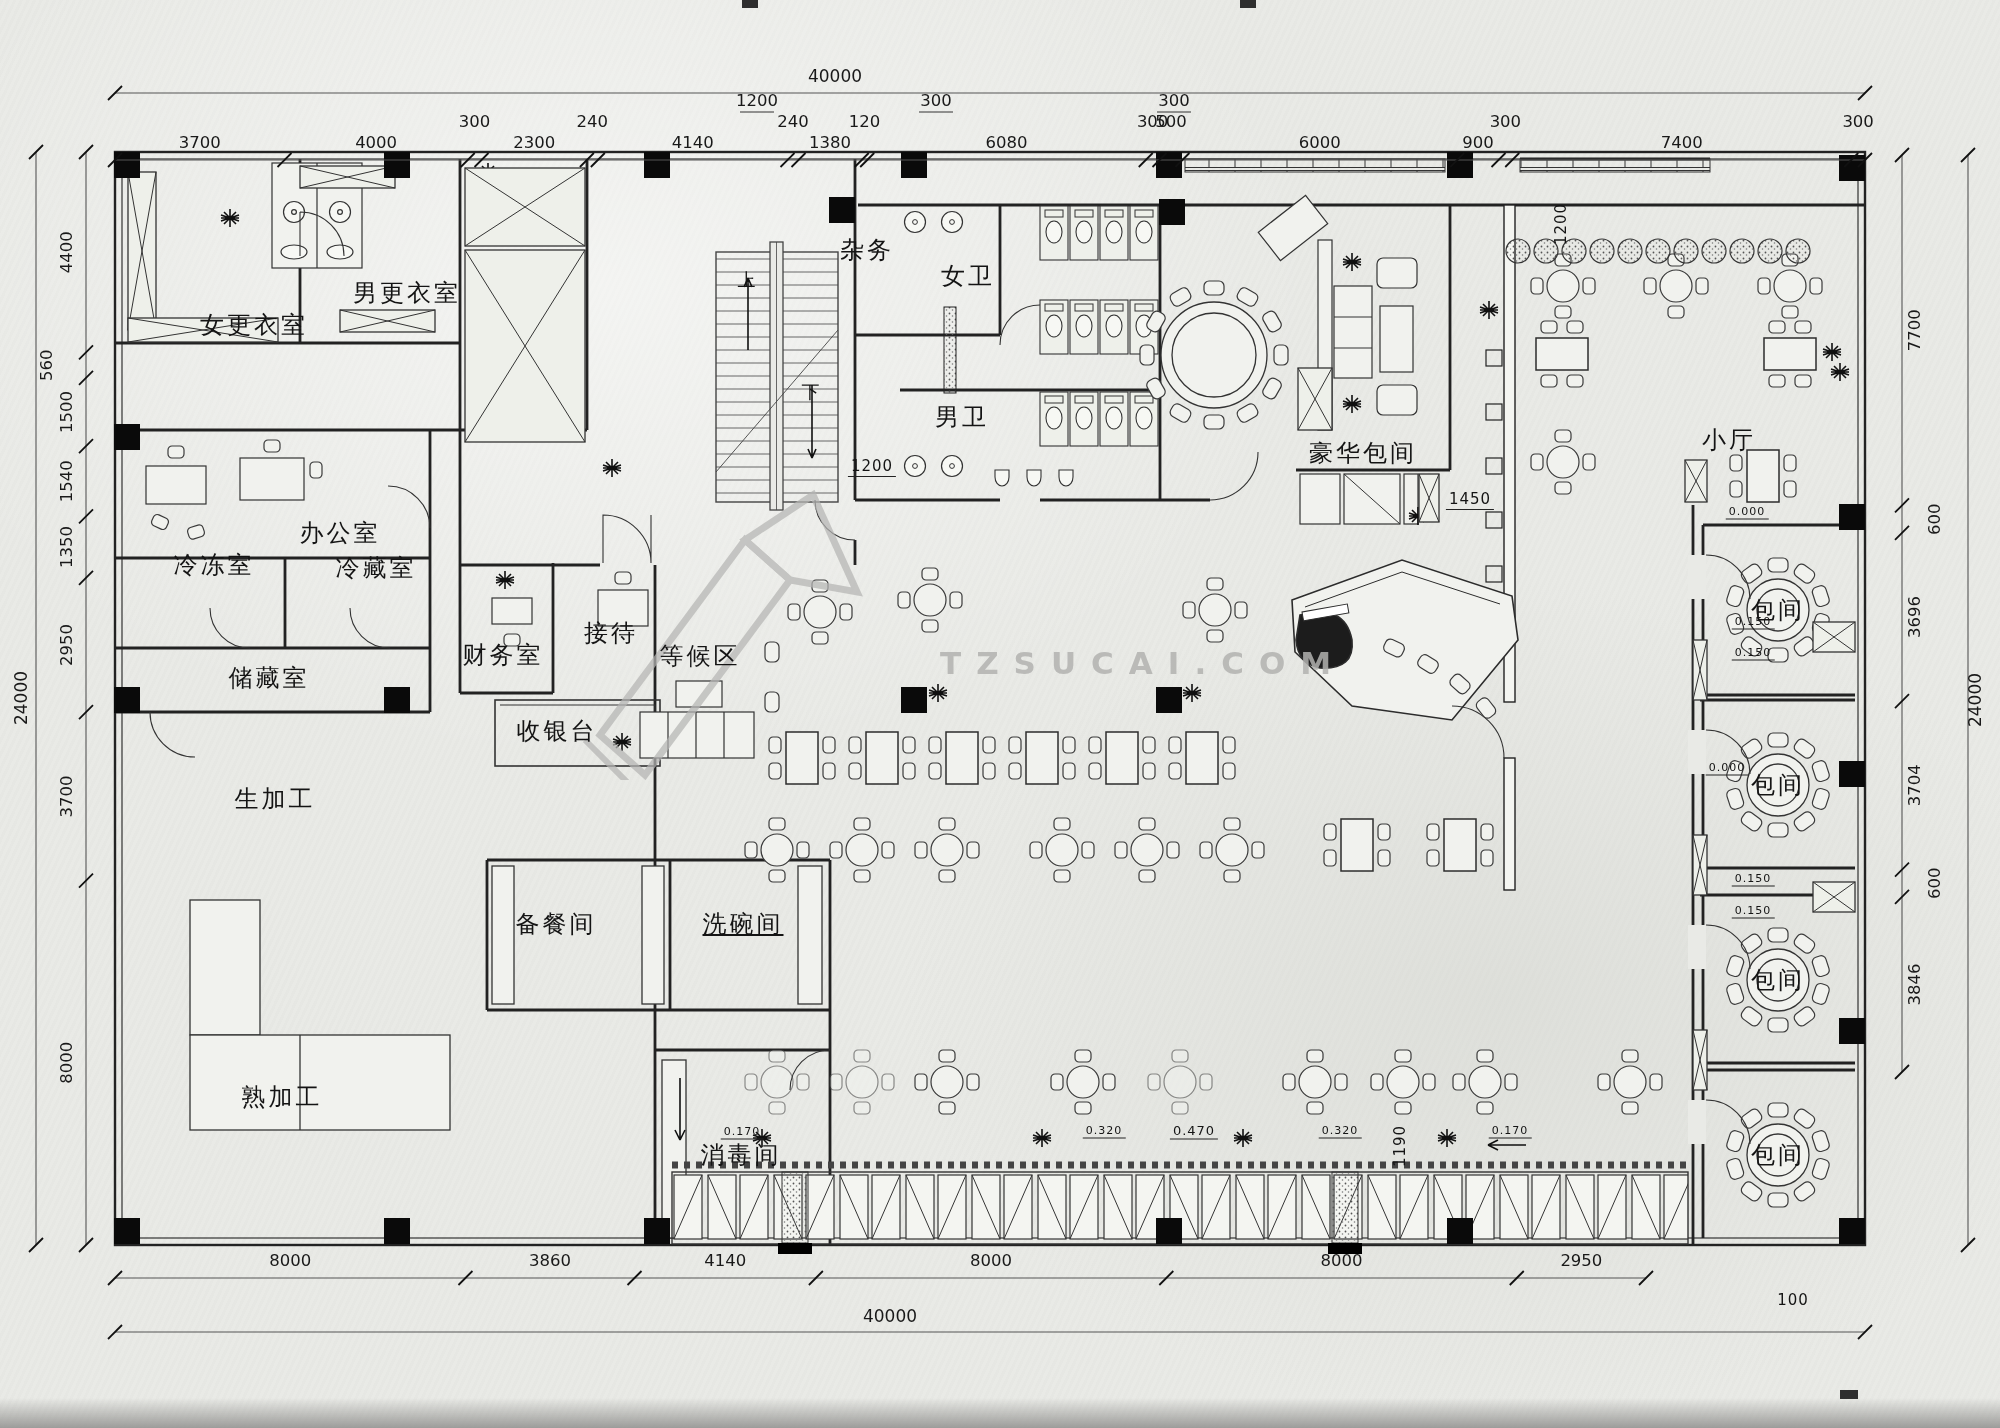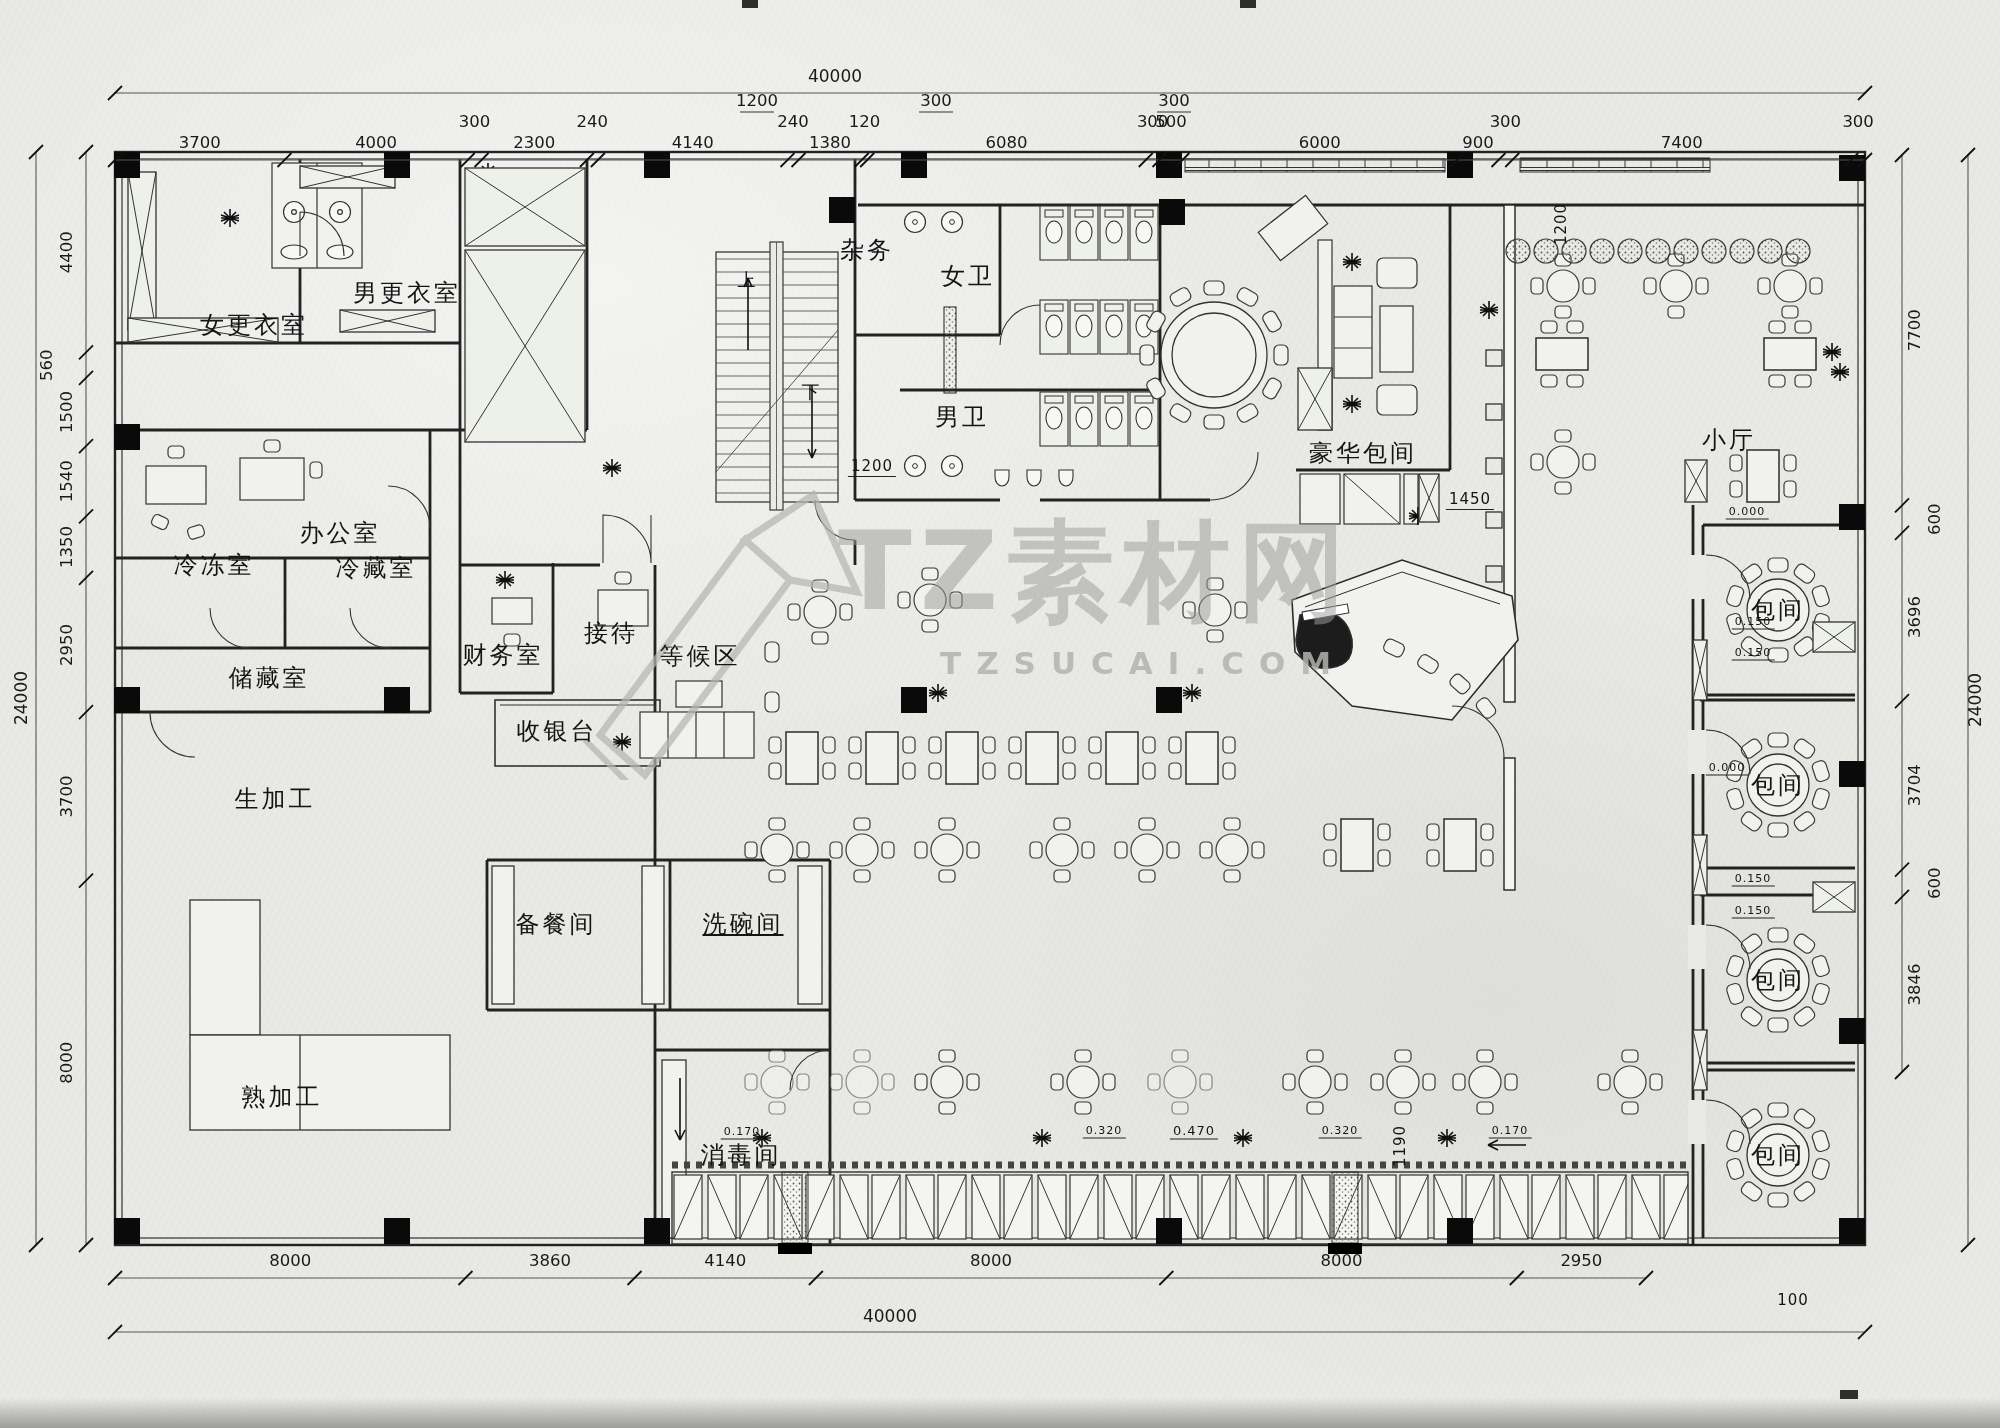--- a/index.html
+++ b/index.html
@@ -565,21 +565,20 @@
 </svg>
 
 <div class="watermark">
   <svg class="wm-logo" width="360" height="340" viewBox="0 0 360 340">
     <g fill="none" stroke="#b5b5b3" stroke-width="7">
       <path d="M55,295 L200,100 L245,140 L100,335 Z"></path>
       <path d="M200,100 L268,55 L312,152 L245,140 Z"></path>
       <path d="M40,300 L95,355 L185,358" stroke-width="6"></path>
     </g>
   </svg>
-  <div class="wm-brand">TZ素材网</div>
   <div class="wm-site">TZSUCAI.COM</div>
 </div>
 
 <div class="layer">
       <span class="room-label" style="left: 254px; top: 325px; transform: translate(-50%, -50%);">女更衣室</span>
       <span class="room-label" style="left: 407px; top: 293px; transform: translate(-50%, -50%);">男更衣室</span>
       <span class="room-label" style="left: 340px; top: 501px; transform: translate(-50%, -50%); margin-top: 32px;">办公室</span>
       <span class="room-label" style="left: 214px; top: 565px; transform: translate(-50%, -50%); text-align: right;">冷冻室</span>
       <span class="room-label" style="left: 376px; top: 568px; transform: translate(-50%, -50%);">冷藏室</span>
       <span class="room-label" style="left: 269px; top: 678px; transform: translate(-50%, -50%);">储藏室</span>

